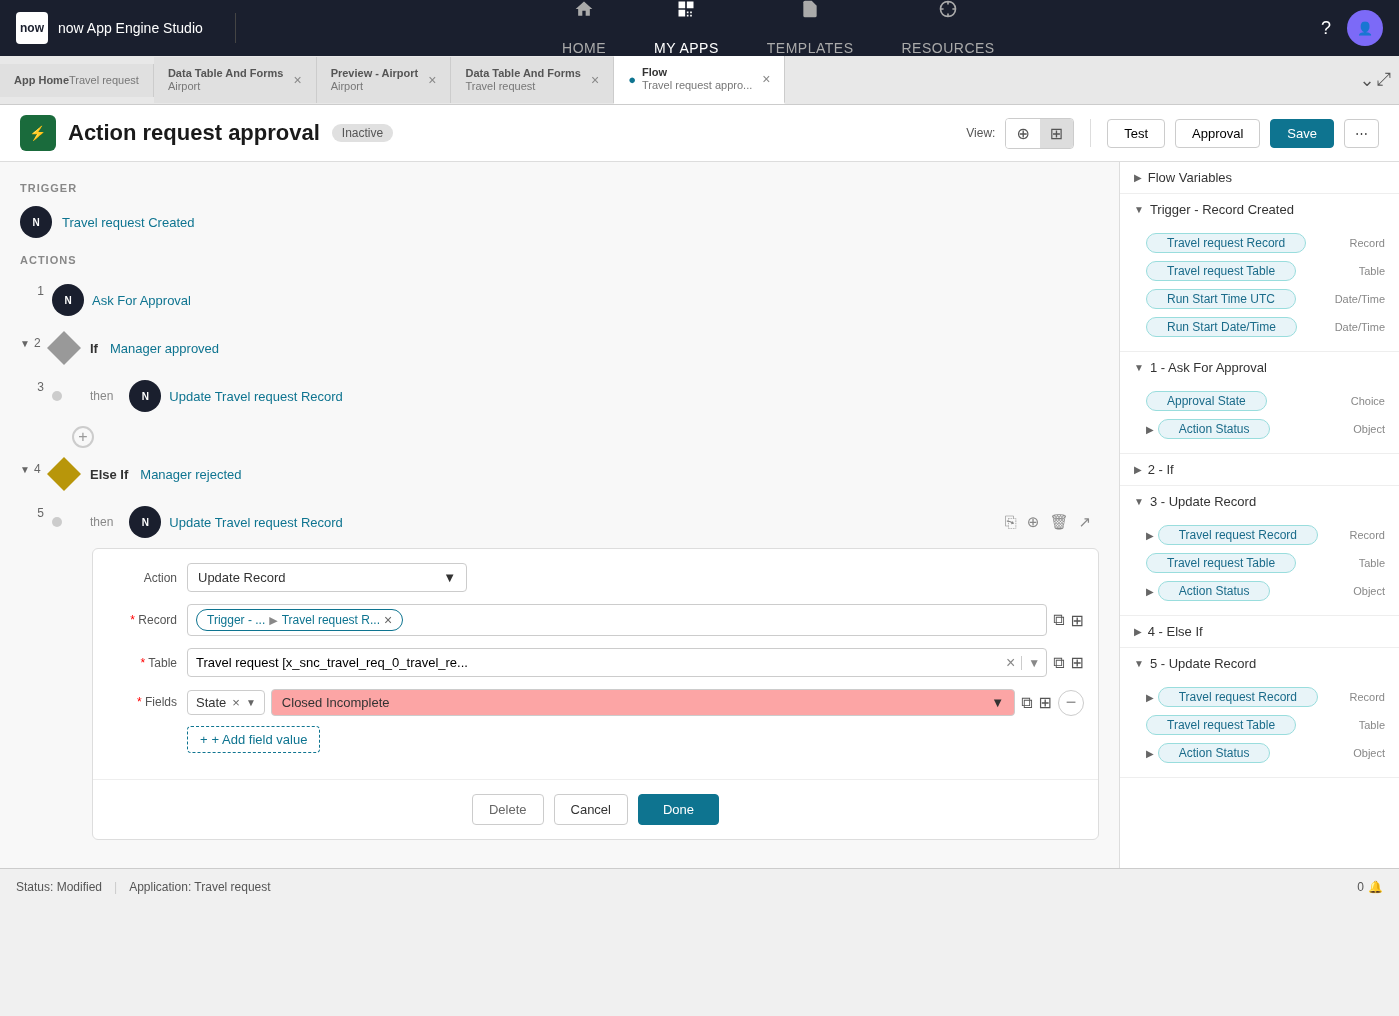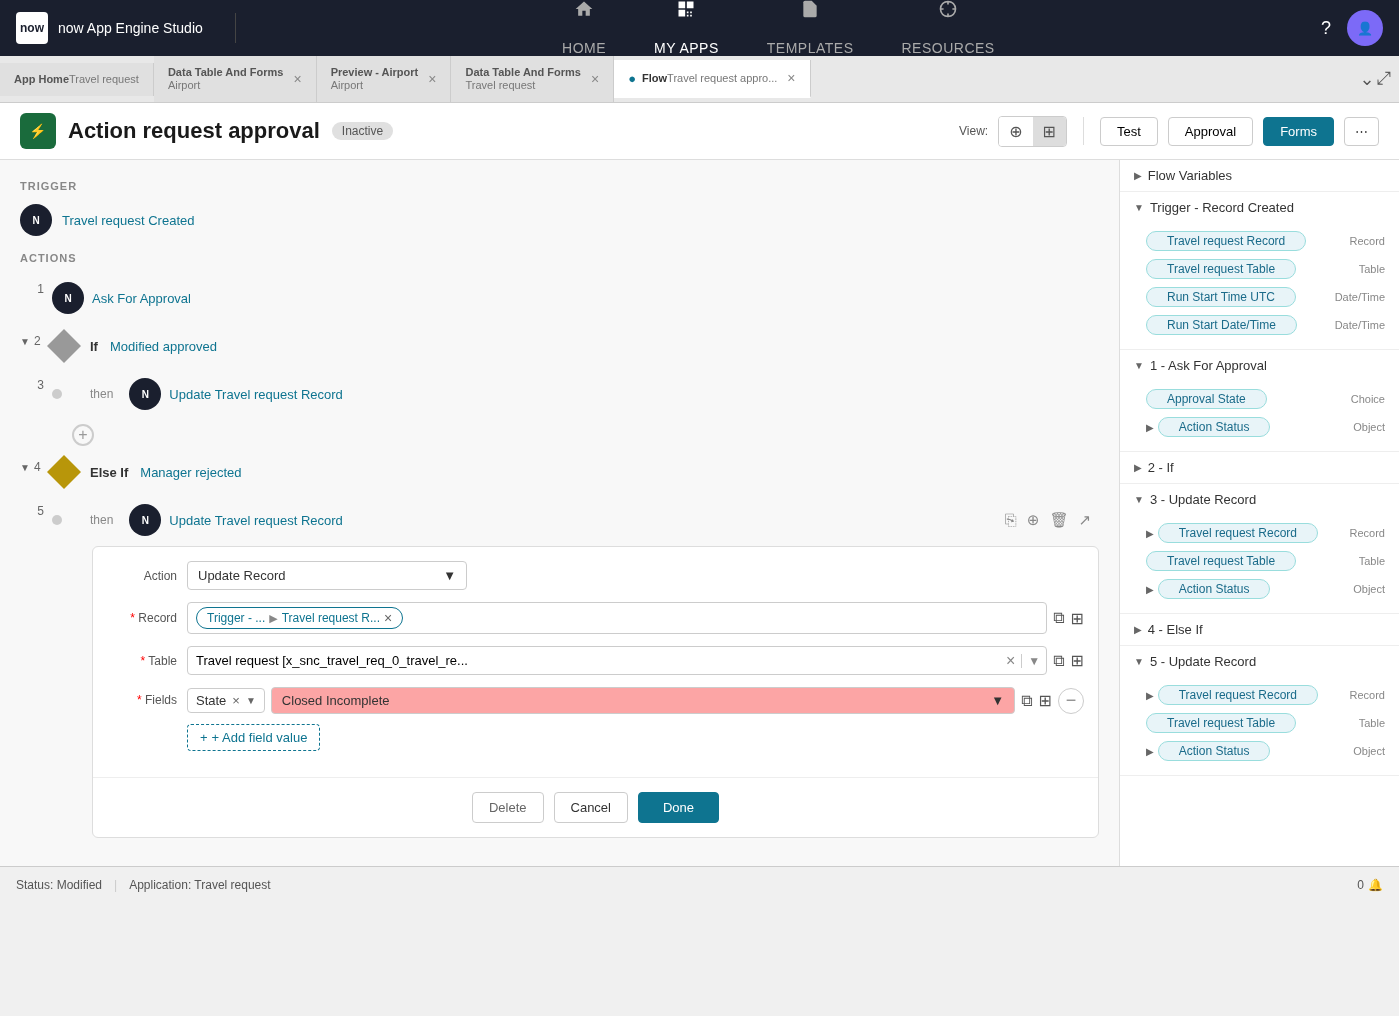--- a/index.html
+++ b/index.html
@@ -470,21 +470,21 @@
   </div>
   <div class="tab">
     <div style="display:flex;flex-direction:column;line-height:1.2;">
       <span style="font-size:11px;font-weight:600;">Data Table And Forms</span>
       <span style="font-size:11px;color:#777;">Travel request</span>
     </div>
     <span class="close-btn">×</span>
   </div>
   <div class="tab active">
     <span style="color:#0e7490;font-size:13px;">●</span>
-    <div style="display:flex;line-height:1.2;text-align:right;">
+    <div style="display:flex;flex-direction:column;line-height:1.2;">
       <span style="font-size:11px;font-weight:600;">Flow</span>
       <span style="font-size:11px;color:#777;">Travel request appro...</span>
     </div>
     <span class="close-btn">×</span>
   </div>
   <div class="tabs-controls">
     <span style="cursor:pointer;color:#555;font-size:18px;">⌄</span>
     <span style="cursor:pointer;color:#555;font-size:18px;">⤢</span>
   </div>
 </div>
@@ -497,21 +497,21 @@
   <span class="inactive-badge">Inactive</span>
   <div class="header-right">
     <span class="view-label">View:</span>
     <div class="view-toggles">
       <button class="view-btn">⊕</button>
       <button class="view-btn active">⊞</button>
     </div>
     <div class="sep"></div>
     <button class="btn">Test</button>
     <button class="btn">Approval</button>
-    <button class="btn btn-primary">Forms</button>
+    <button class="btn btn-primary">Save</button>
     <button class="btn btn-more">⋯</button>
   </div>
 </div>
 
 <div class="body-container">
 
   <div class="flow-canvas">
 
     <div class="section-label">TRIGGER</div>
     <div class="trigger-block">
@@ -535,21 +535,21 @@
           </div>
         </div>
       </div>
 
       <div class="action-row">
         <span class="step-num" style="display:flex;align-items:center;gap:4px;"><span style="font-size:10px;">▼</span>2</span>
         <div class="action-content">
           <div class="action-line">
             <div style="width:24px;height:24px;background:#999;transform:rotate(45deg);flex-shrink:0;"></div>
             <span style="font-size:13px;margin-left:6px;"><strong>If</strong></span>
-            <span class="link-text" style="margin-left:4px;">Modified approved</span>
+            <span class="link-text" style="margin-left:4px;">Manager approved</span>
           </div>
         </div>
       </div>
 
       <div class="action-row">
         <span class="step-num">3</span>
         <div class="action-content">
           <div class="action-line">
             <span class="connector-dot"></span>
             <span class="then-label">then</span>

